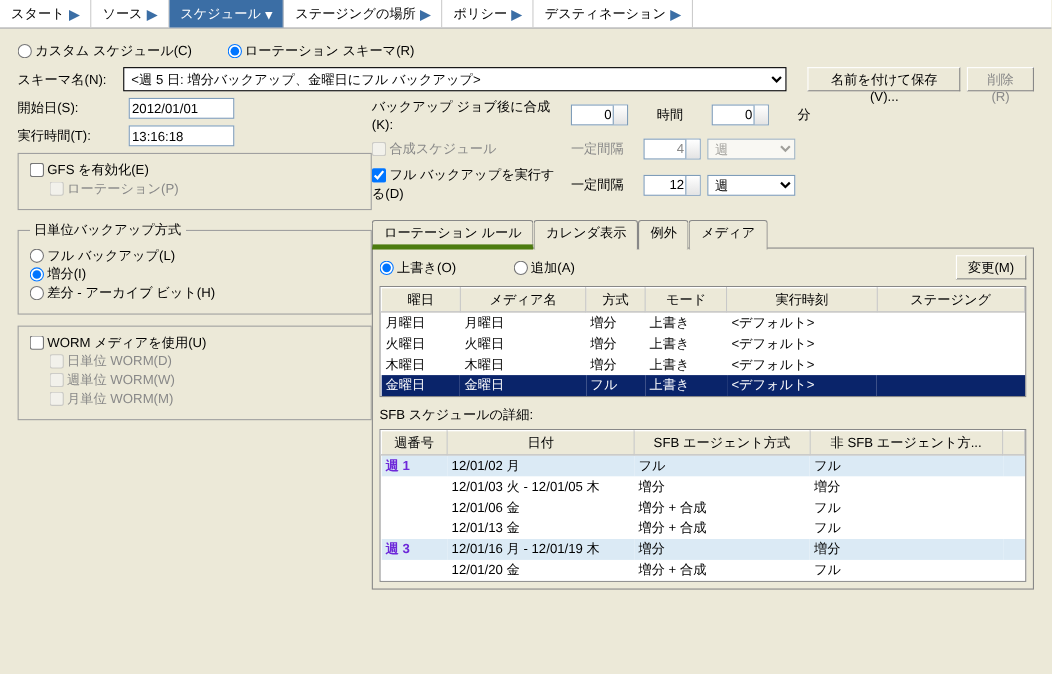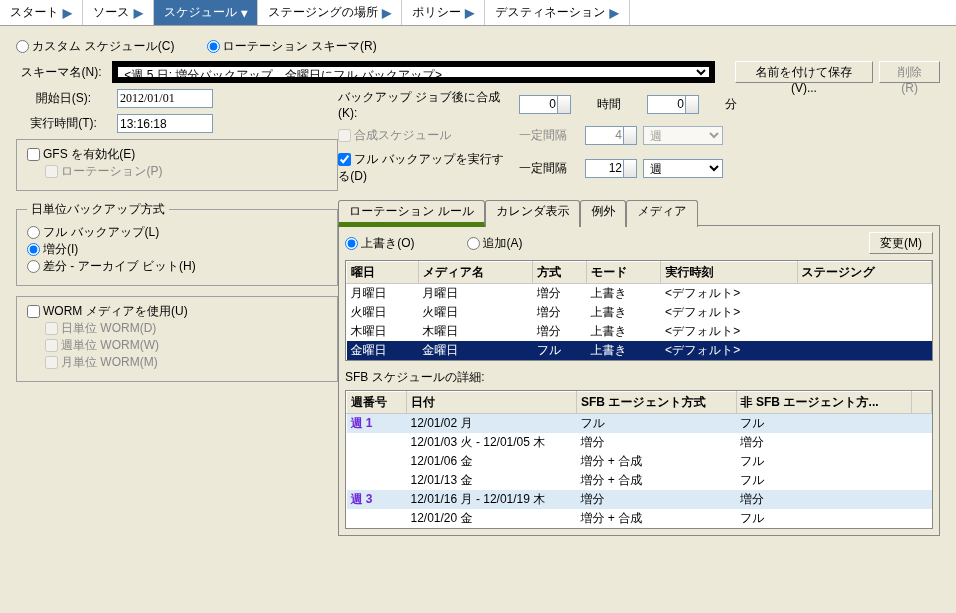--- a/index.html
+++ b/index.html
@@ -8,28 +8,28 @@
 
 .wizard { display: flex; background: #fff; border-bottom: 1px solid #a0a0a0; }
 .wiz-step { padding: 4px 10px; border-right: 1px solid #ccc; display: flex; align-items: center; gap: 4px; cursor: pointer; position: relative; }
 .wiz-step.active { background: #3b6ea5; color: #fff; }
 .wiz-arrow { color: #3b6ea5; font-weight: bold; }
 .wiz-step.active .wiz-arrow { color: #fff; }
 
 .content { padding: 12px 16px; }
 
 .row { display: flex; align-items: center; margin-bottom: 6px; gap: 6px; }
-.lbl { width: 95px; text-align: center; }
+.lbl { width: 95px; }
 
 input[type=radio], input[type=checkbox] { margin-right: 3px; vertical-align: middle; }
 
 select, input[type=text] {
   border: 1px solid #7f9db9; background: #fff; padding: 1px 2px; height: 19px; font-size: 12px;
 }
-.schema-select { width: 633px; border: 6px solid #000000; padding: 0 2px; height: 22px; }
+.schema-select { width: 633px; border: 1px solid #000000; padding: 0 2px; height: 22px; }
 
 .btn {
   background: #ece9d8; border: 1px solid #888; border-top-color: #fff; border-left-color: #fff;
   padding: 2px 10px; height: 22px; font-size: 12px; cursor: pointer;
 }
 .btn:disabled, .btn.disabled { color: #888; }
 
 fieldset { border: 1px solid #a0a0a0; padding: 6px 10px 10px; margin-bottom: 10px; }
 legend { padding: 0 4px; }
 
@@ -41,32 +41,32 @@
 .numspin { width: 52px; text-align: right; border: 1px solid #7f9db9; background: #fff; height: 19px; padding: 1px 14px 1px 2px; position: relative; display: inline-block; }
 .numspin::after { content: ""; position: absolute; right: 0; top: 0; width: 12px; height: 100%; border-left: 1px solid #7f9db9; background: linear-gradient(#fff,#e4e4e4); }
 
 .tabs { display: flex; gap: 0; margin-bottom: -1px;}
 .tab { padding: 2px 10px; border: 1px solid #888; border-bottom: none; background: #ece9d8; border-top-left-radius: 3px; border-top-right-radius: 3px; position: relative; top: 1px; cursor: pointer;}
 .tab.active { background: #ece9d8; z-index: 2; border-bottom: 5px solid #4d7c0f;}
 .pane { border: 1px solid #888; padding: 6px; background: #ece9d8; }
 
 table { width: 100%; border-collapse: collapse; background: #fff; }
 .grid-wrap { border: 1px solid #888; background: #fff; max-height: 130px; overflow-y: scroll; }
-th { background: #ece9d8; border: 1px solid #c8c8c8; border-top-color:#fff; border-left-color:#fff; text-align: left; padding: 2px 4px; font-weight: bold; }
+th { background: #ece9d8; border: 1px solid #c8c8c8; border-top-color:#fff; border-left-color:#fff; text-align: center; padding: 2px 4px; font-weight: normal; }
 td { padding: 1px 4px; }
 tr.sel td { background: #0a246a; color: #fff; }
 
 .sfb-wrap { border: 1px solid #888; background: #fff; margin-top: 4px; max-height: 145px; overflow-y: scroll; }
 .sfb-wrap td { border: 0; }
 .wk-cell { color: #6d28d9; font-weight: bold; }
 .stripe td { background: #dbeaf5; }
 
 .disabled-text { color: #888; }
 .time-field { width: 96px; }
-.date-field { width: 96px; font-family: Liberation Serif, serif; }
+.date-field { width: 96px; }
 .small-select { width: 80px; }
 .unit-gap { display:inline-block; width:14px; }
 </style>
 </head>
 <body>
 
 <div class="wizard">
   <div class="wiz-step">
       <span>スタート</span>
       <span class="wiz-arrow">▶</span>

